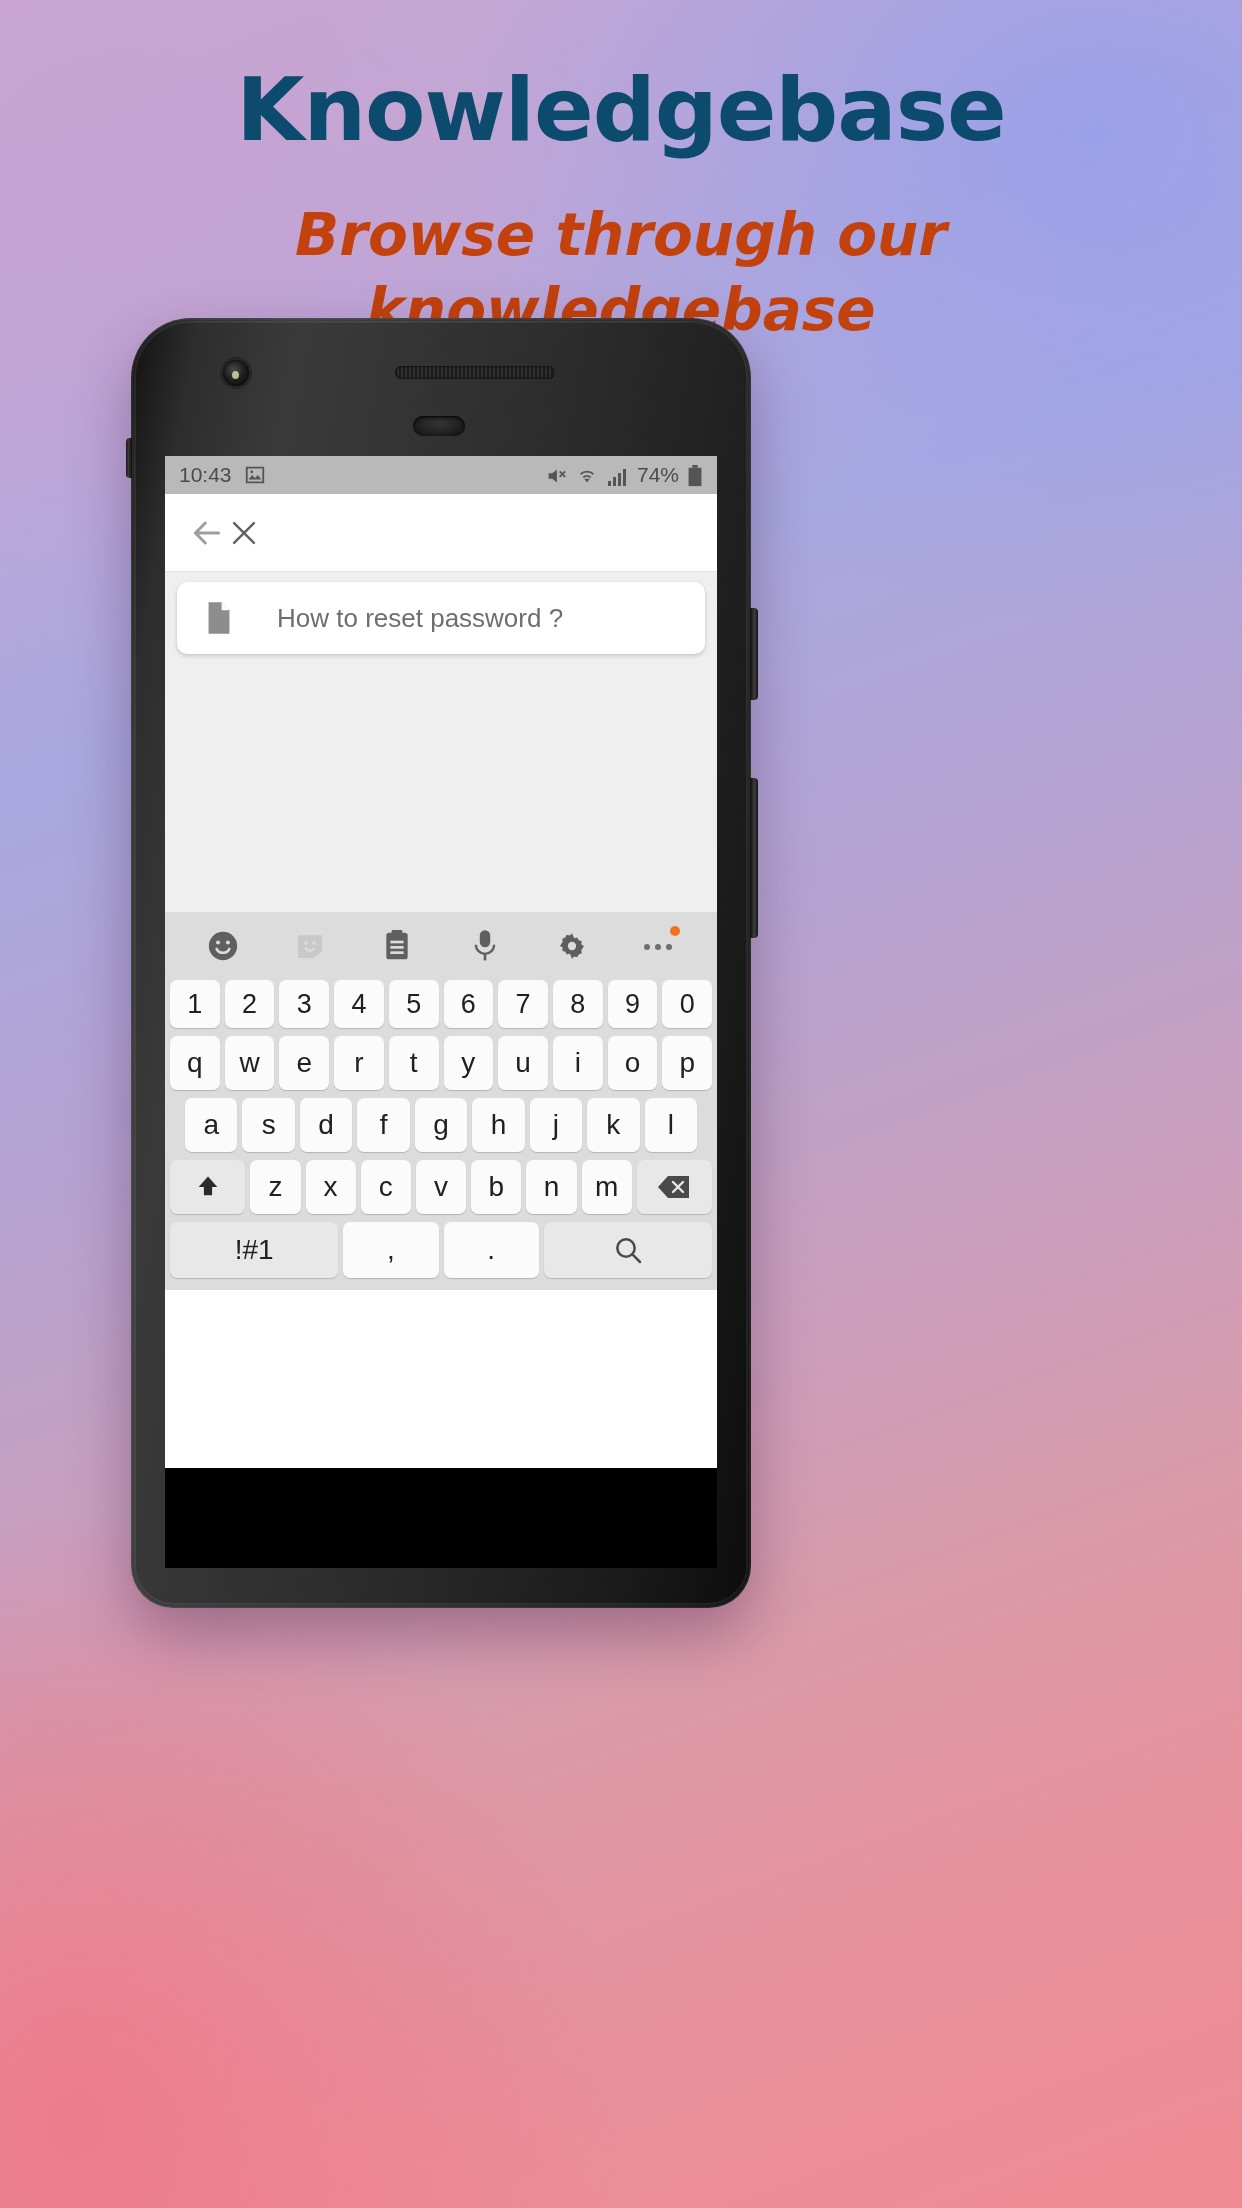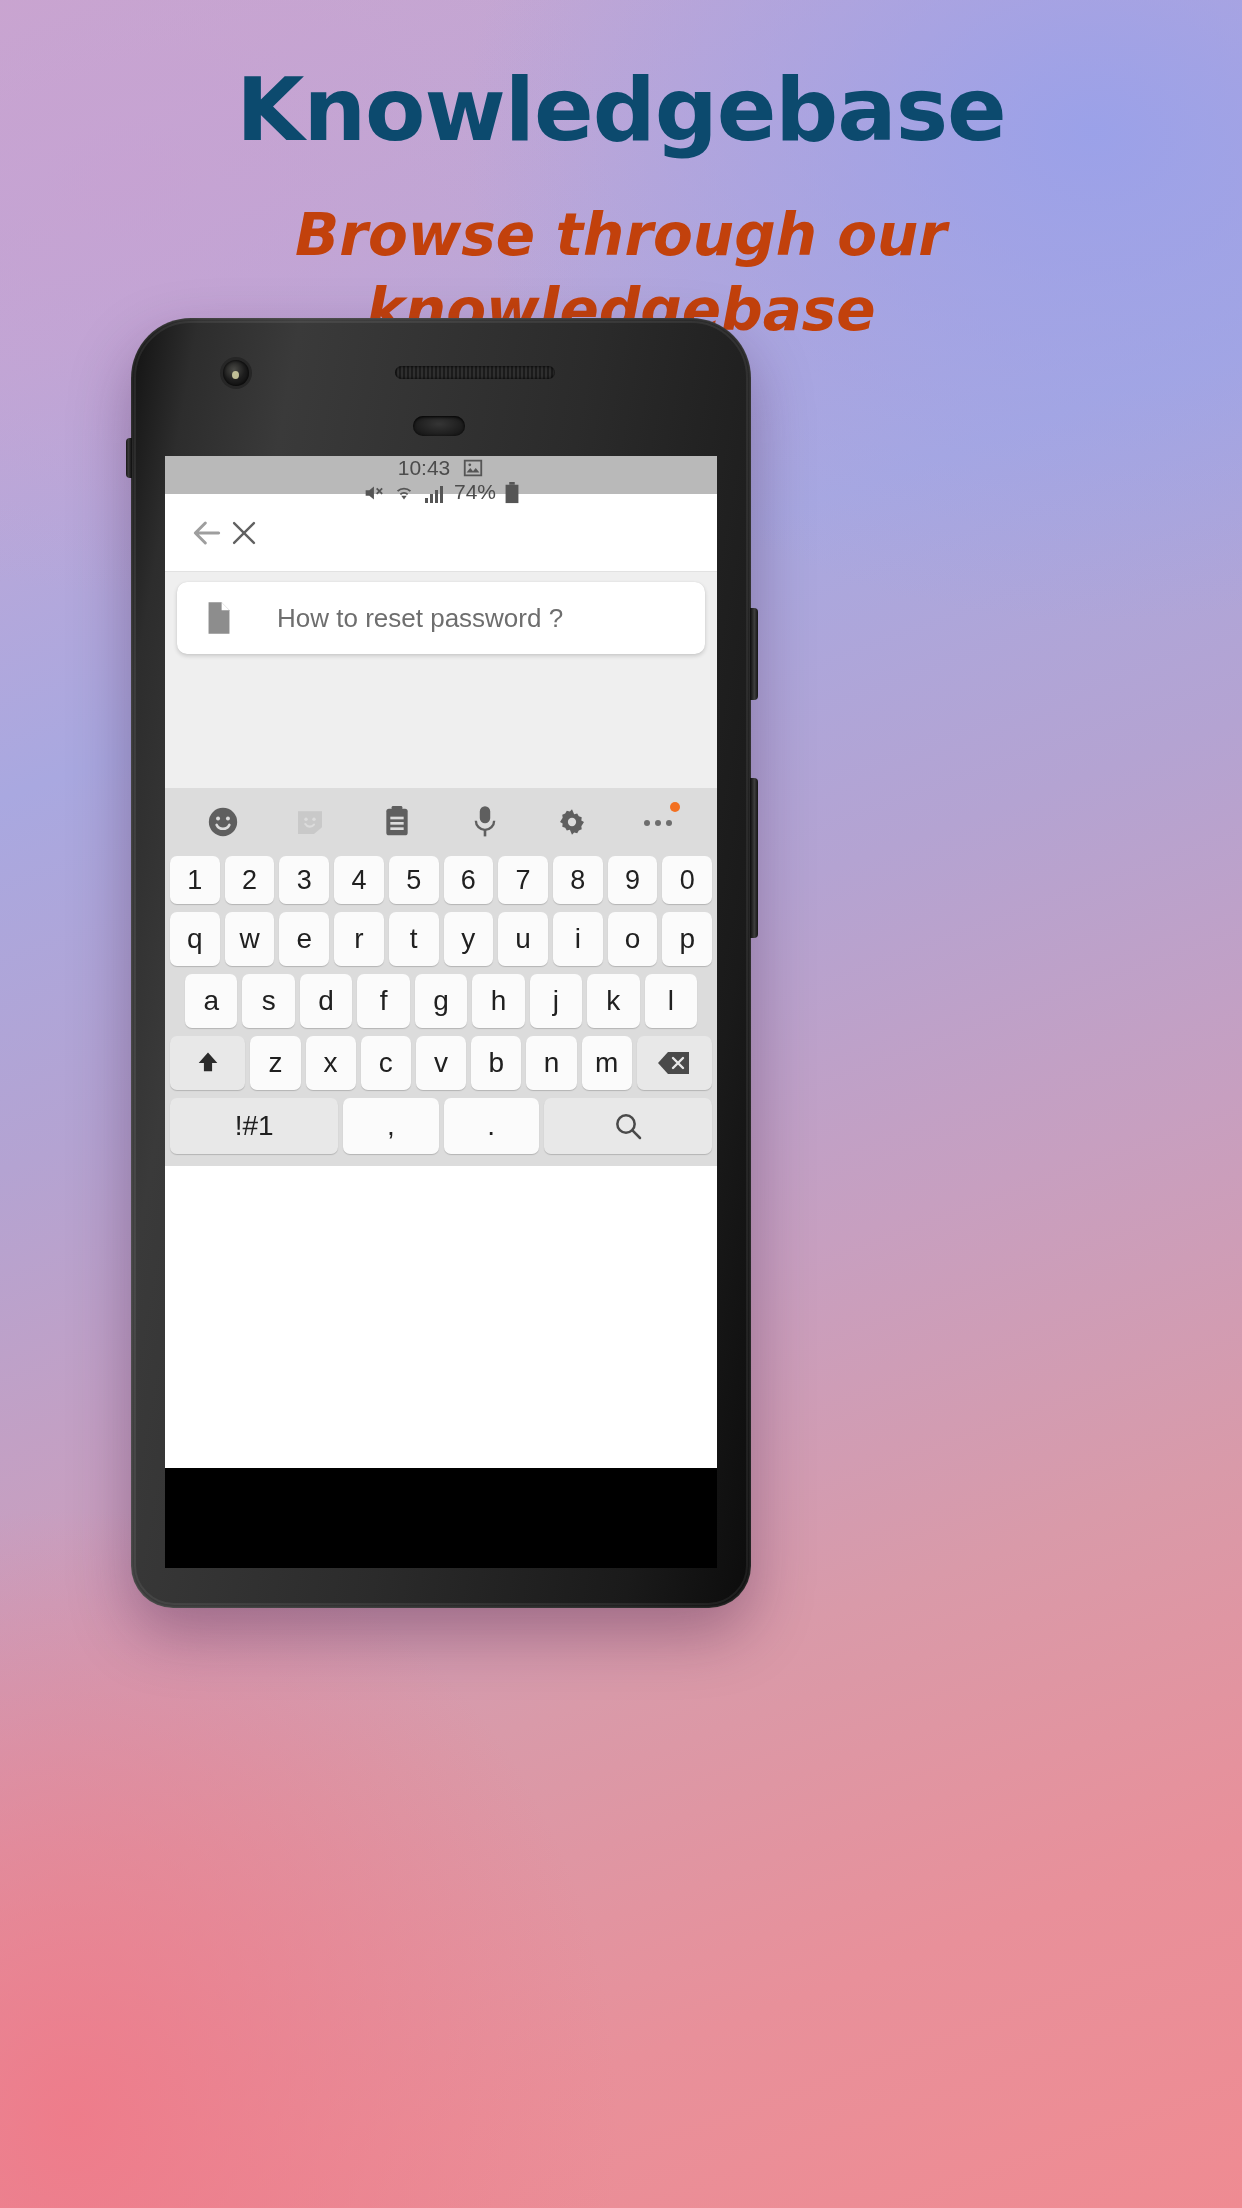--- a/index.html
+++ b/index.html
@@ -88,39 +88,38 @@
     position:absolute; left:34px; top:138px;
     width:552px; height:1012px;
     background:#ffffff; overflow:hidden;
   }
 
   
   .statusbar {
     height:38px; background:#b9b9b9; display:flex; align-items:center;
     justify-content:space-between; padding:0 14px; color:#4c4c4c;
     font-size:21px;
-    flex-direction:column;
   }
   .sb-left { display:flex; align-items:center; gap:12px; }
   .sb-right { display:flex; align-items:flex-end; gap:8px; }
   .ic { display:inline-flex; align-items:center; }
 
   
   .searchbar {
     height:78px; background:#fff; display:flex; align-items:center;
     padding:0 22px; border-bottom:1px solid #e2e2e2;
   }
   .back-arrow { width:40px; height:40px; flex:0 0 auto; }
   .query-wrap { flex:1; display:flex; align-items:center; margin-left:40px; }
   .query-text { font-size:30px; color:#1b1b1b; }
   .caret { width:3px; height:32px; background:#4285f4; margin-left:1px; }
   .clear-x { width:34px; height:34px; flex:0 0 auto; margin-right:6px; }
 
   
-  .results { background:#efefef; height:216px; padding:10px 12px 0; }
+  .results { background:#efefef; height:340px; padding:10px 12px 0; }
   .result-card {
     background:#fff; border-radius:10px; height:72px;
     display:flex; align-items:center; padding:0 26px;
     box-shadow: 0 2px 4px rgba(0,0,0,.16), 0 0 1px rgba(0,0,0,.12);
   }
   .doc-icon { width:32px; height:34px; flex:0 0 auto; }
   .result-text { font-size:26px; color:#6e6e6e; margin-left:42px; }
 
   
   .keyboard { background:#dcdcdc; padding:0 0 8px; }

